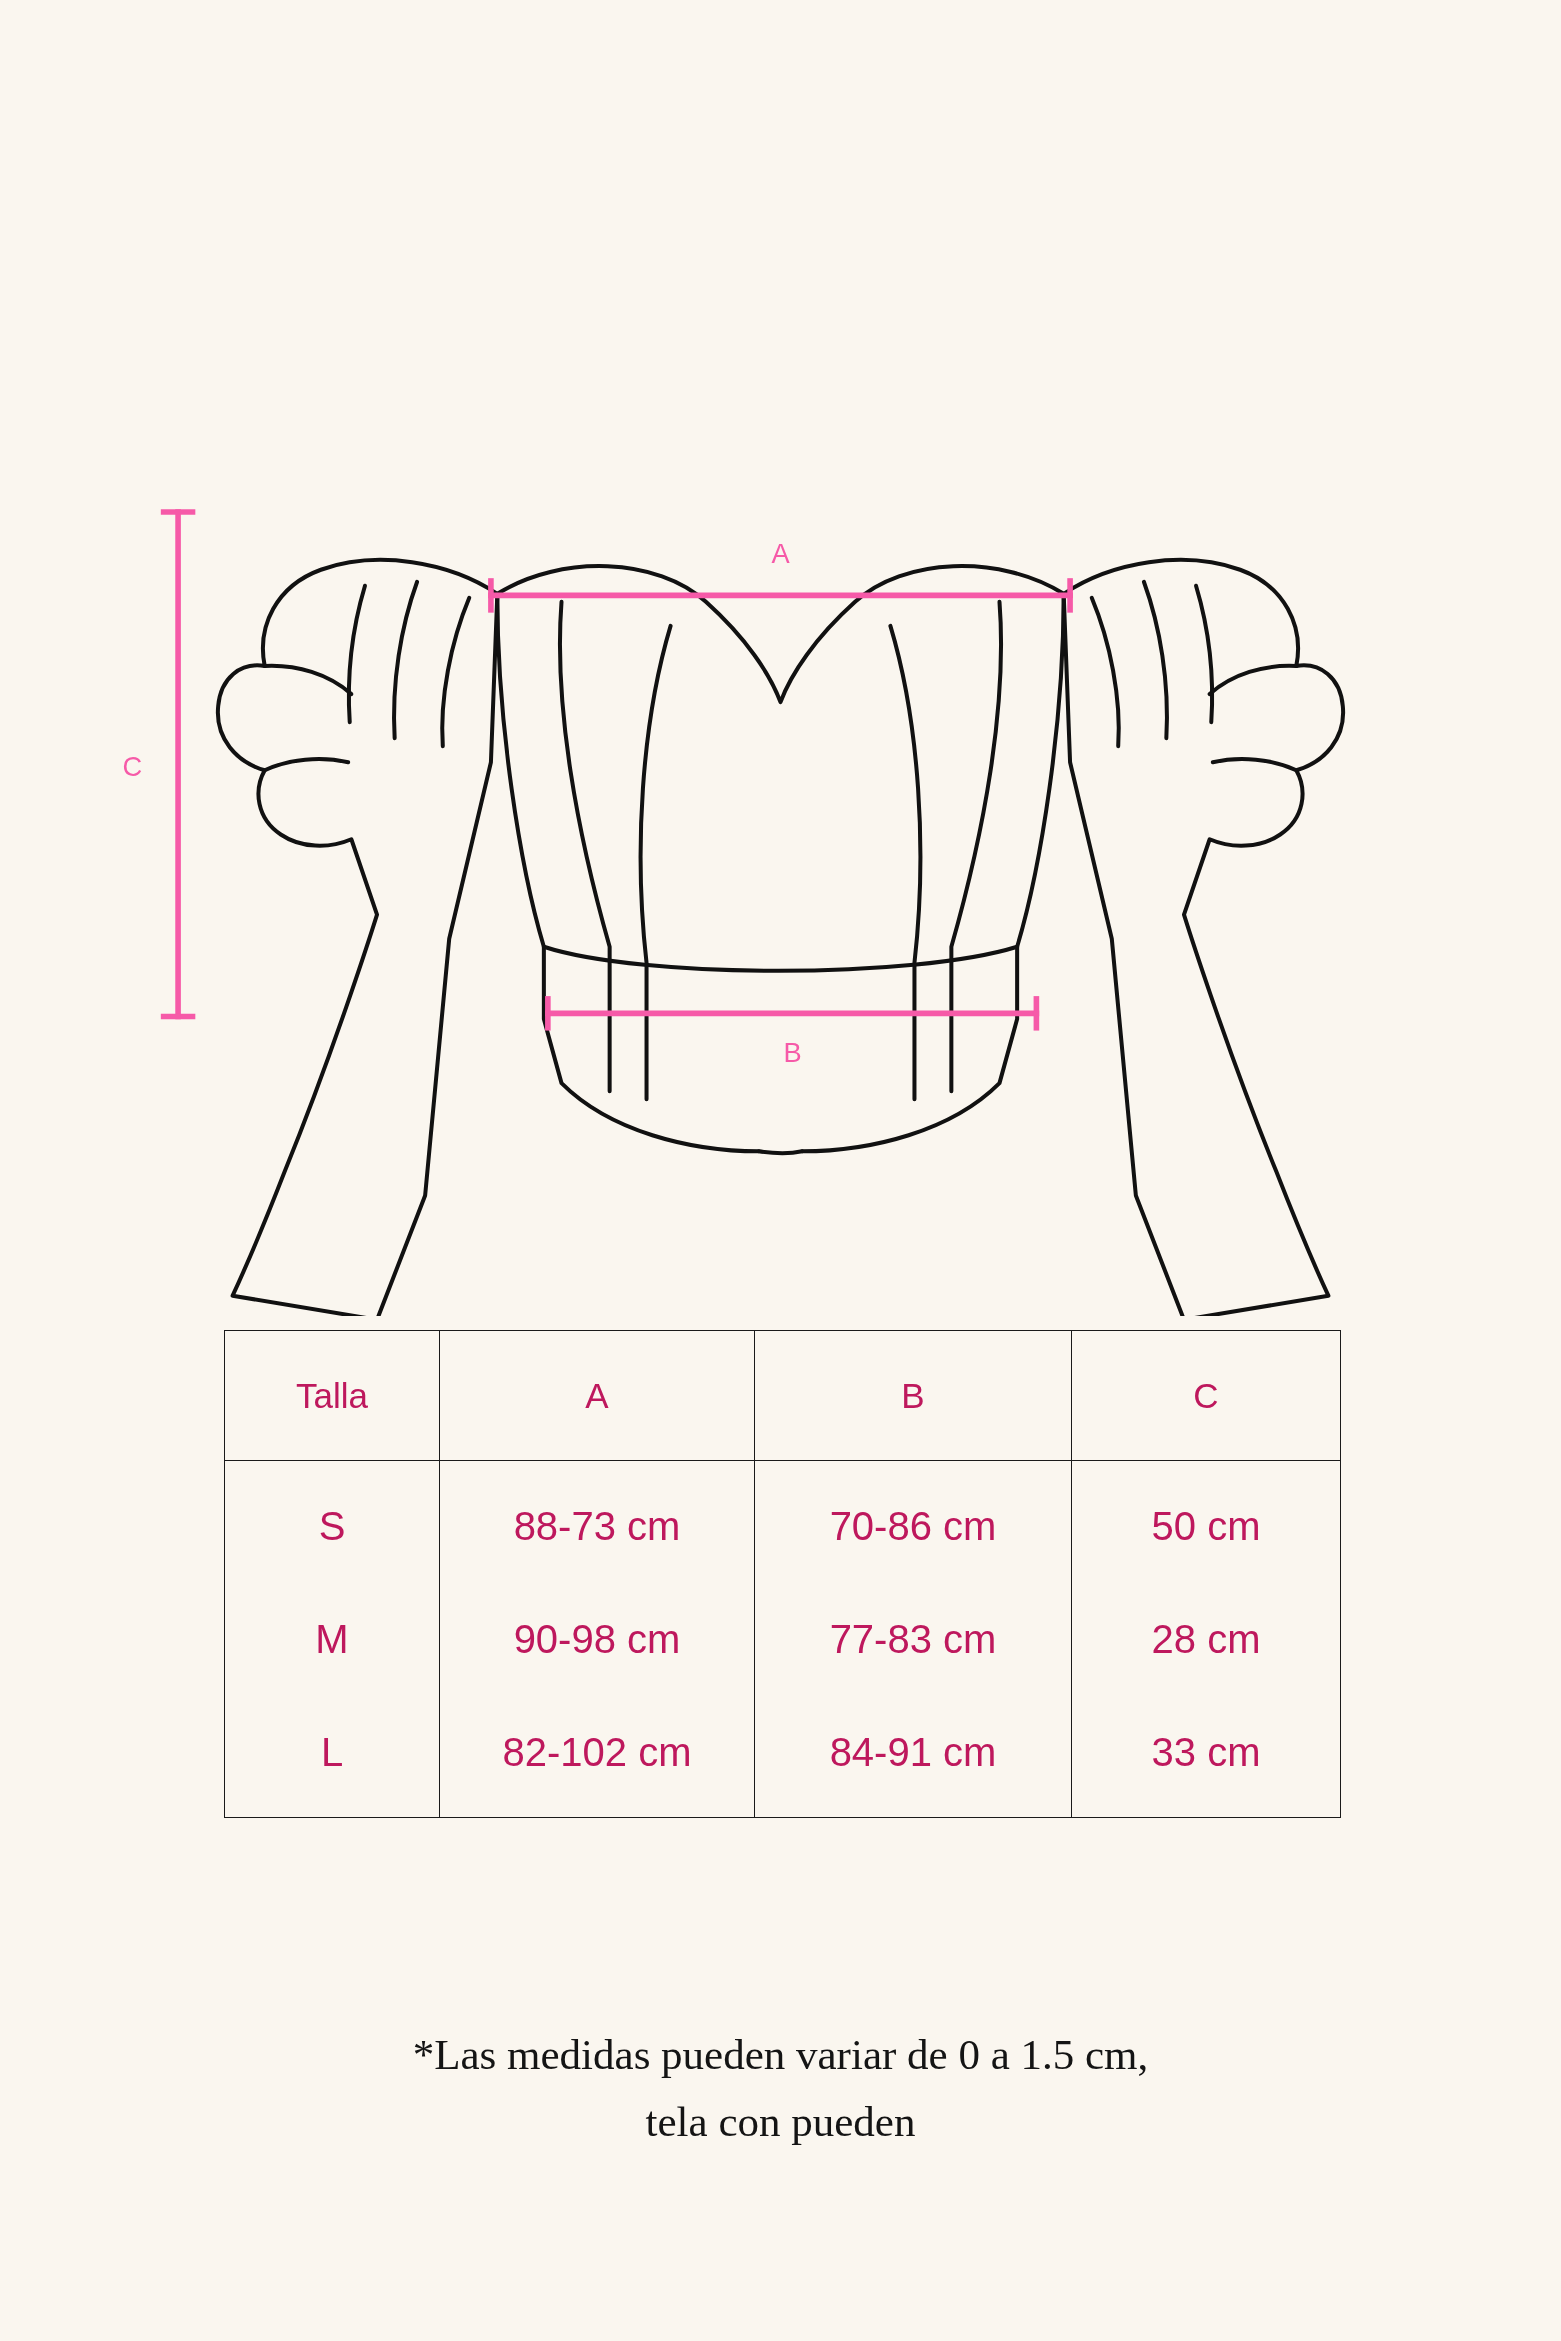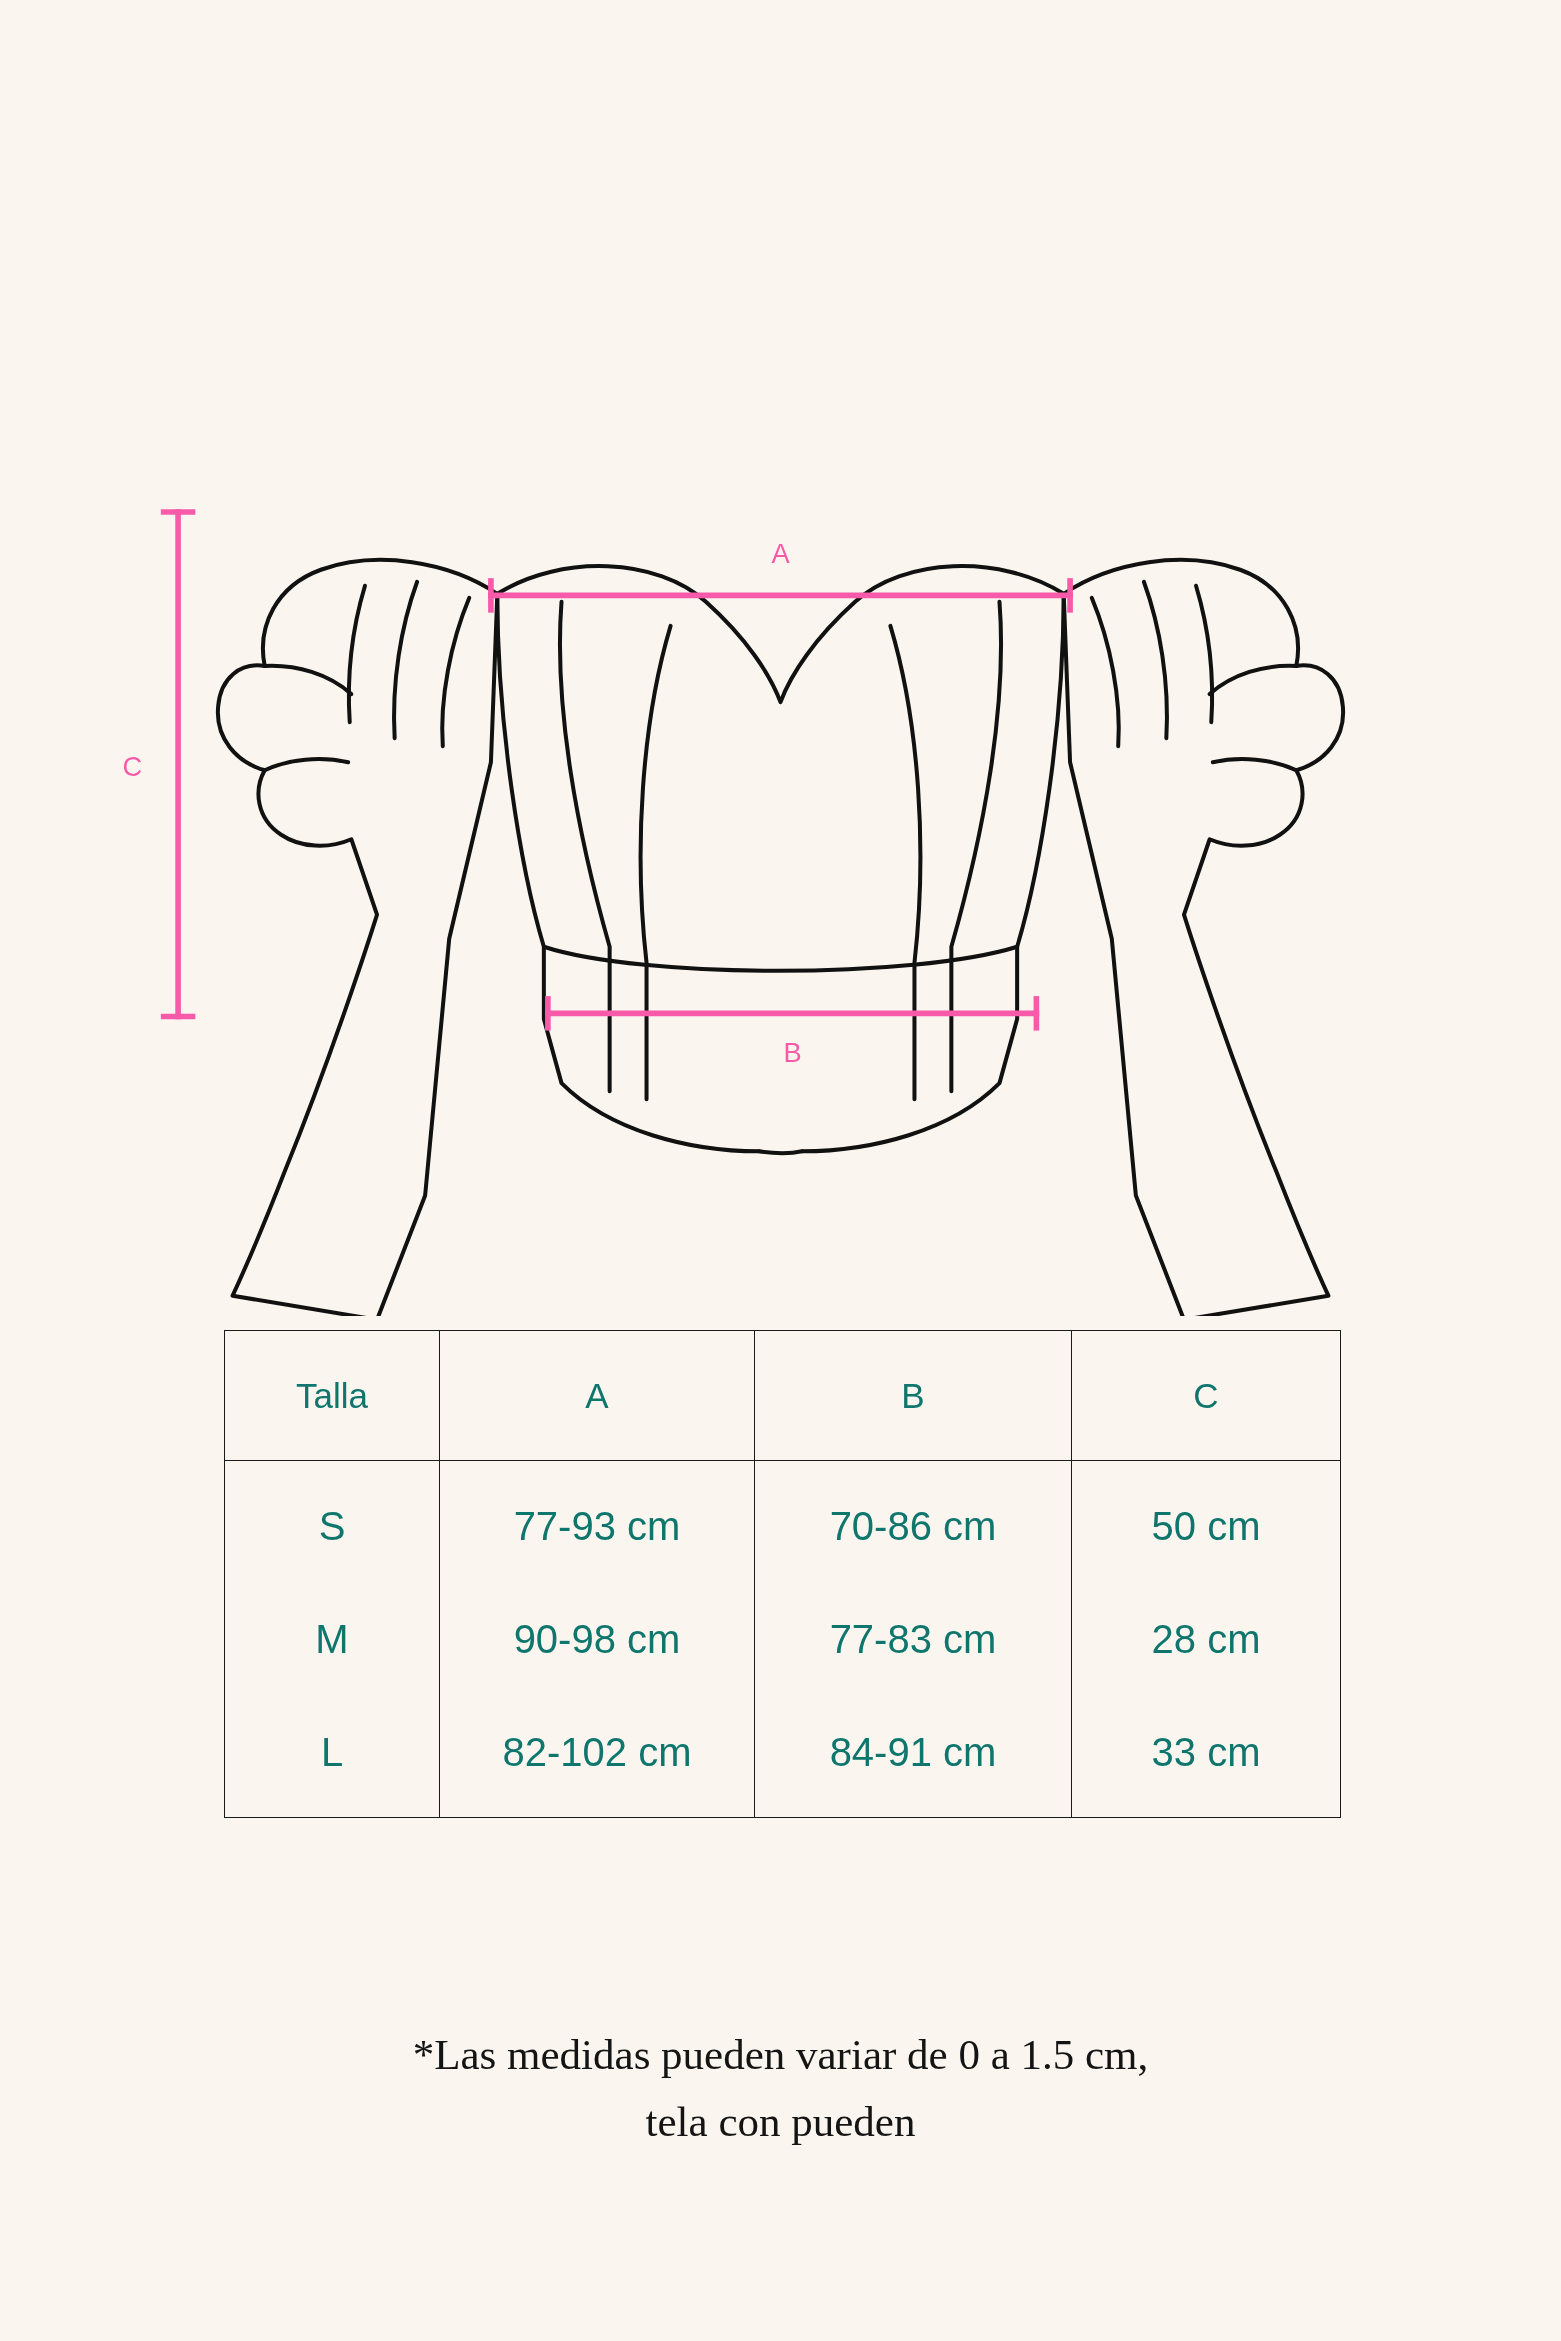--- a/index.html
+++ b/index.html
@@ -47,21 +47,21 @@
     top: 1330px;
     width: 1115px;
     border-collapse: collapse;
     table-layout: fixed;
   }
   .size-table td, .size-table th {
     border: 1.6px solid #1a1a1a;
     text-align: center;
     font-family: "Liberation Sans", sans-serif;
     font-weight: normal;
-    color: #0f766e;
+    color: #be185d;
   }
   .size-table thead th {
     height: 127px;
     font-size: 35px;
   }
   .size-table tbody td {
     height: 111px;
     font-size: 40px;
     border-top: none;
     border-bottom: none;
@@ -179,21 +179,21 @@
       <tr>
         <th>Talla</th>
         <th>A</th>
         <th>B</th>
         <th>C</th>
       </tr>
     </thead>
     <tbody>
       <tr>
         <td>S</td>
-        <td>77-93 cm</td>
+        <td>88-73 cm</td>
         <td>70-86 cm</td>
         <td>50 cm</td>
       </tr>
       <tr>
         <td>M</td>
         <td>90-98 cm</td>
         <td>77-83 cm</td>
         <td>28 cm</td>
       </tr>
       <tr>

